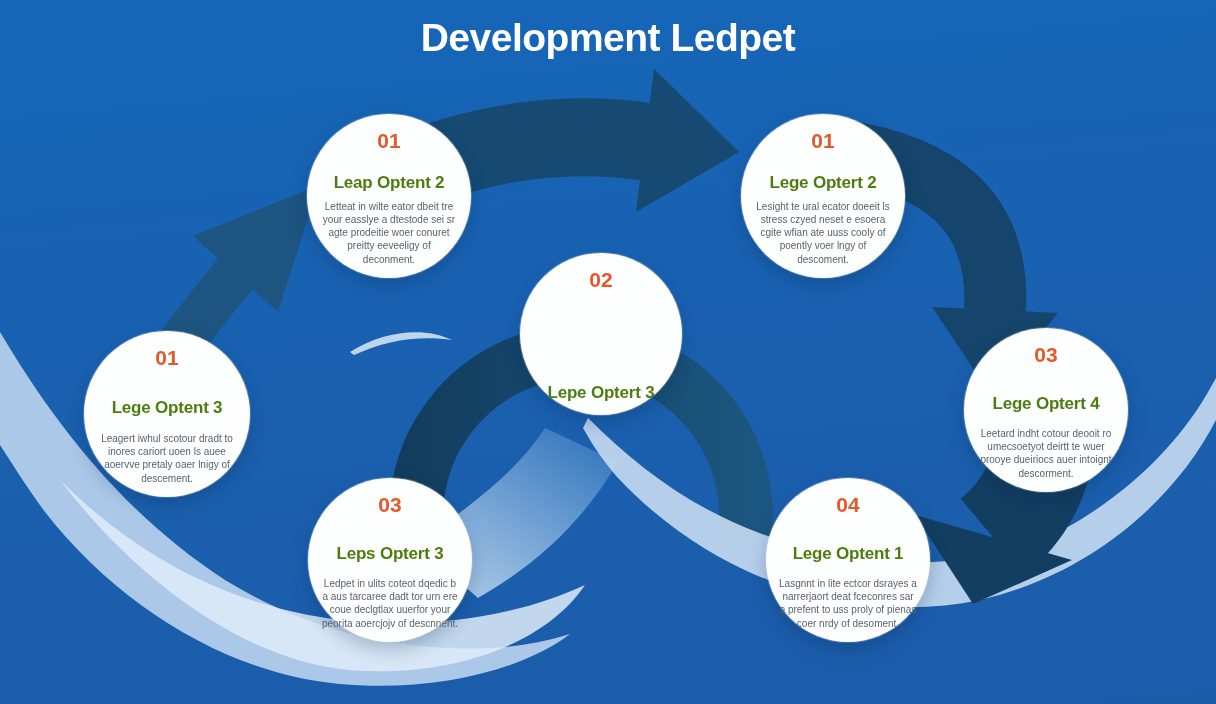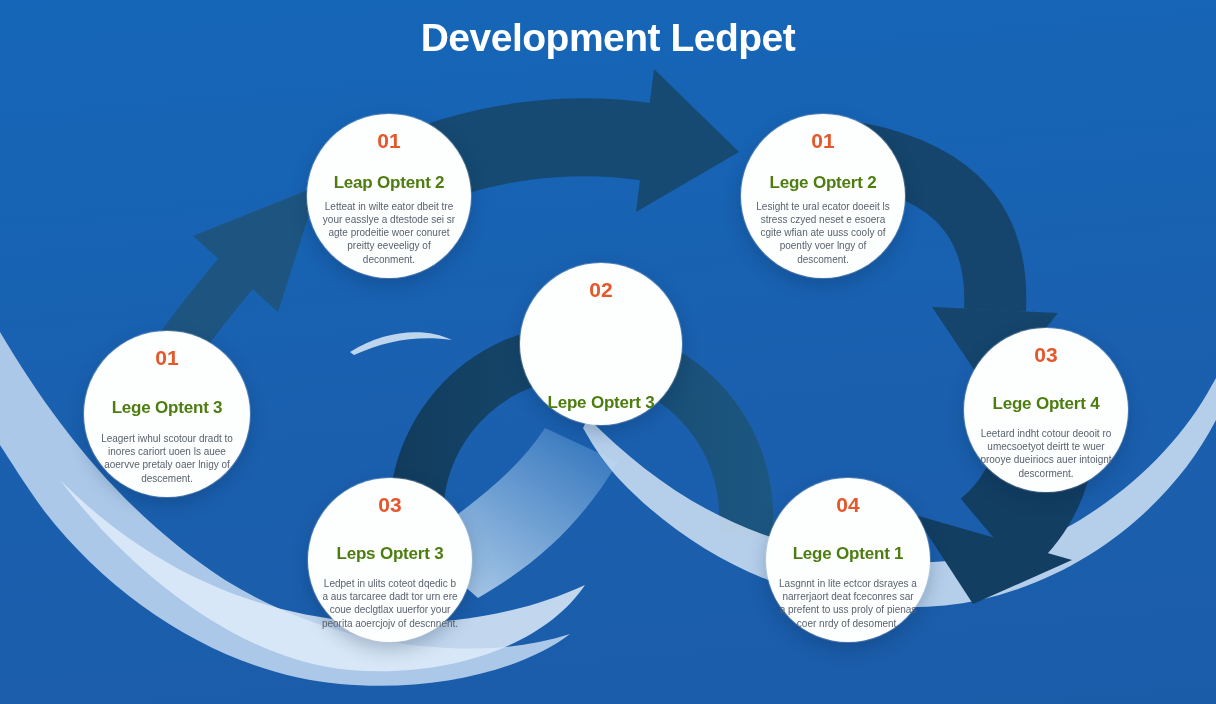--- a/index.html
+++ b/index.html
@@ -35,21 +35,21 @@
     font-size:17px;font-weight:700;color:#4d7c0f;line-height:1.25;
     margin-top:19px;letter-spacing:-0.2px;white-space:nowrap;
   }
   .node .body{
     margin-top:5px;
     font-size:10px;color:#5a626e;line-height:1.33;
   }
   
   .pos-top-left    {left:307px;top:114px;}
   .pos-top-right   {left:741px;top:114px;}
-  .pos-center      {left:520px;top:263px;width:162px;height:162px;}
+  .pos-center      {left:520px;top:253px;width:162px;height:162px;}
   .pos-left        {left:84px; top:331px;width:166px;height:166px;}
   .pos-right       {left:964px;top:328px;}
   .pos-bottom-left {left:308px;top:478px;}
   .pos-bottom-right{left:766px;top:478px;}
 </style>
 </head>
 <body>
 
 <div class="canvas">
 

